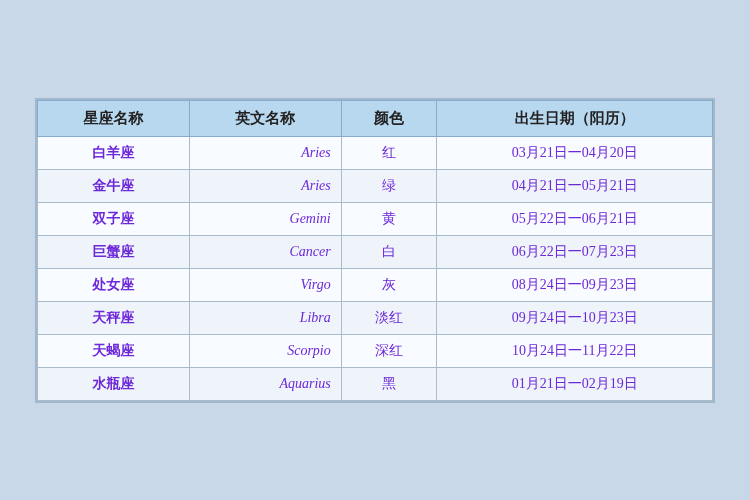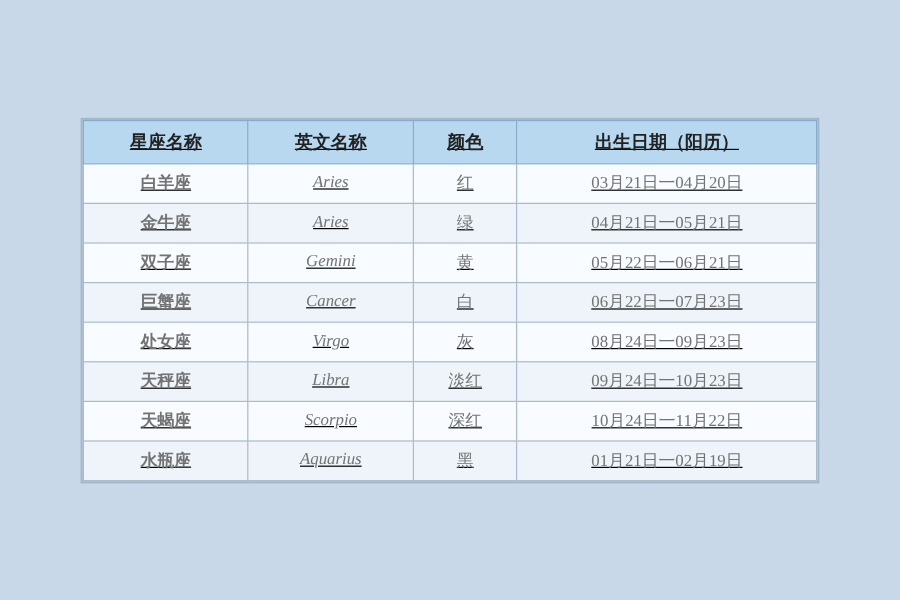--- a/index.html
+++ b/index.html
@@ -14,22 +14,21 @@
       background-color: #c8d8e8;
       display: flex;
       align-items: center;
       justify-content: center;
       font-family: "SimSun", "宋体", serif;
     }
 
     .table-container {
       background-color: #f0f4f8;
       border: 2px solid #a0b8cc;
-      width: 616px;
-      text-decoration: underline;
+      width: 680px;
     }
 
     table {
       width: 100%;
       border-collapse: collapse;
     }
 
     thead tr th {
       background-color: #b8d8f0;
       border: 1px solid #88aacc;
@@ -38,34 +37,35 @@
       font-size: 15px;
       font-weight: bold;
       color: #222;
     }
 
     tbody tr td {
       border: 1px solid #aabbcc;
       padding: 7px 10px;
       text-align: center;
       font-size: 14px;
-      color: #737373;
+      color: #6d28d9;
       background-color: #f8fbff;
     }
 
     tbody tr:nth-child(even) td {
       background-color: #eef4fa;
     }
 
     tbody tr td:first-child {
       font-weight: bold;
     }
 
     tbody tr td:nth-child(2) {
       font-style: italic;
+      text-align: right;
     }
   </style>
 </head>
 <body>
 
 <div class="table-container">
   <table>
     <thead>
       <tr>
         <th>星座名称</th>

